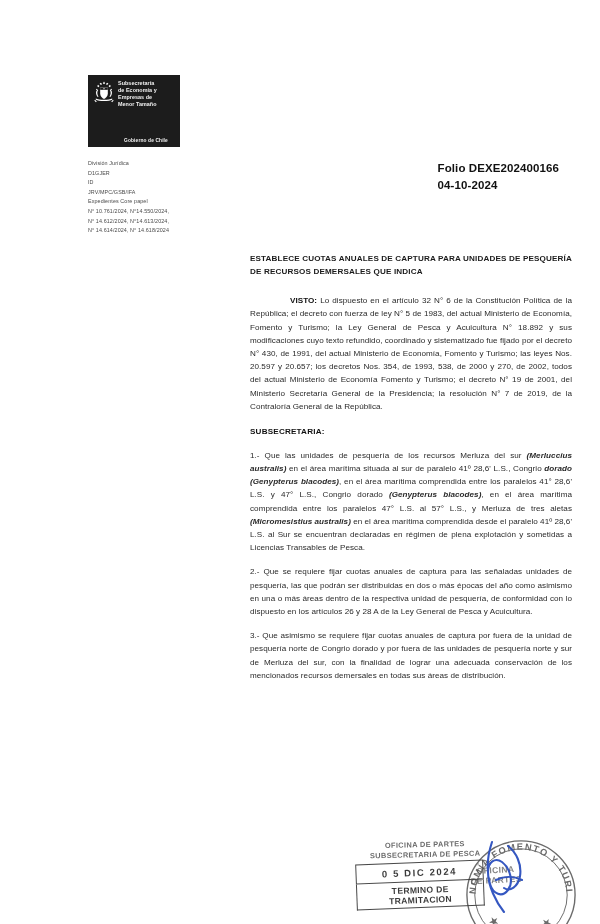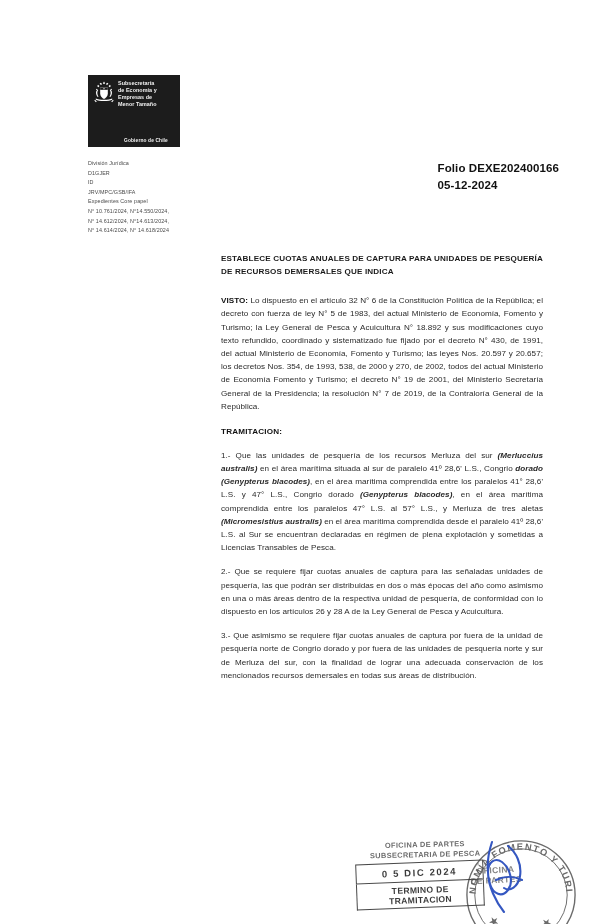--- a/index.html
+++ b/index.html
@@ -93,21 +93,21 @@
     font-size: 11.5px;
     font-weight: bold;
     line-height: 1.5;
     color: #111;
     letter-spacing: 0.1px;
   }
 
   
   .doc-body {
     position: absolute;
-    left: 221px;
+    left: 250px;
     top: 252px;
     width: 322px;
   }
 
   .title {
     font-size: 8.1px;
     font-weight: bold;
     line-height: 1.62;
     text-align: justify;
     text-align-last: left;
@@ -119,21 +119,21 @@
 
   p.para {
     font-size: 8.1px;
     line-height: 1.63;
     text-align: justify;
     margin: 0 0 11px 0;
     color: #2a2a2a;
     letter-spacing: 0.04px;
   }
   p.para.tight { margin-bottom: 12px; }
-  .lead { font-weight: bold; color: #111; }
+  .lead { font-weight: bold; color: #111; margin-left: 40px; }
   .heading-considerando {
     font-size: 8.1px;
     font-weight: bold;
     color: #111;
     margin: 14px 0 13px 0;
     letter-spacing: 0.2px;
   }
   .it { font-style: italic; font-weight: bold; }
 
   
@@ -269,34 +269,34 @@
       <div>ID</div>
       <div>JRV/MPC/GSB/IFA</div>
       <div>Expedientes Core papel</div>
       <div>N° 10.761/2024, N°14.550/2024,</div>
       <div>N° 14.612/2024, N°14.613/2024,</div>
       <div>N° 14.614/2024, N° 14.618/2024</div>
     </div>
 
     <div class="folio-block">
       <div>Folio DEXE202400166</div>
-      <div>05-12-2024</div>
+      <div>04-10-2024</div>
     </div>
   </div>
 
   <div class="doc-body">
 
     <div class="title">
       <span>ESTABLECE CUOTAS ANUALES DE CAPTURA PARA UNIDADES</span>
       <span>DE PESQUERÍA DE RECURSOS DEMERSALES QUE INDICA</span>
     </div>
 
     <p class="para"><span class="lead">VISTO:</span><span> Lo dispuesto en el artículo 32 N° 6 de la Constitución Política de la República; el decreto con fuerza de ley N° 5 de 1983, del actual Ministerio de Economía, Fomento y Turismo; la Ley General de Pesca y Acuicultura N° 18.892 y sus modificaciones cuyo texto refundido, coordinado y sistematizado fue fijado por el decreto N° 430, de 1991, del actual Ministerio de Economía, Fomento y Turismo; las leyes Nos. 20.597 y 20.657; los decretos Nos. 354, de 1993, 538, de 2000 y 270, de 2002, todos del actual Ministerio de Economía Fomento y Turismo; el decreto N° 19 de 2001, del Ministerio Secretaría General de la Presidencia; la resolución N° 7 de 2019, de la Contraloría General de la República.</span></p>
 
-    <div class="heading-considerando">TRAMITACION:</div>
+    <div class="heading-considerando">SUBSECRETARIA:</div>
 
     <p class="para"><span>1.- Que las unidades de pesquería de los recursos Merluza del sur </span><span class="it">(Merluccius australis)</span><span> en el área marítima situada al sur de paralelo 41º 28,6' L.S., Congrio </span><span class="it">dorado (Genypterus blacodes)</span><span>, en el área marítima comprendida entre los paralelos 41° 28,6' L.S. y 47° L.S., Congrio dorado </span><span class="it">(Genypterus blacodes)</span><span>, en el área marítima comprendida entre los paralelos 47° L.S. al 57° L.S., y Merluza de tres aletas </span><span class="it">(Micromesistius australis)</span><span> en el área marítima comprendida desde el paralelo 41º 28,6' L.S. al Sur se encuentran declaradas en régimen de plena explotación y sometidas a Licencias Transables de Pesca.</span></p>
 
     <p class="para">2.- Que se requiere fijar cuotas anuales de captura para las señaladas unidades de pesquería, las que podrán ser distribuidas en dos o más épocas del año como asimismo en una o más áreas dentro de la respectiva unidad de pesquería, de conformidad con lo dispuesto en los artículos 26 y 28 A de la Ley General de Pesca y Acuicultura.</p>
 
     <p class="para tight">3.- Que asimismo se requiere fijar cuotas anuales de captura por fuera de la unidad de pesquería norte de Congrio dorado y por fuera de las unidades de pesquería norte y sur de Merluza del sur, con la finalidad de lograr una adecuada conservación de los mencionados recursos demersales en todas sus áreas de distribución.</p>
   </div>
 
   <div class="stamp-layer">
 

